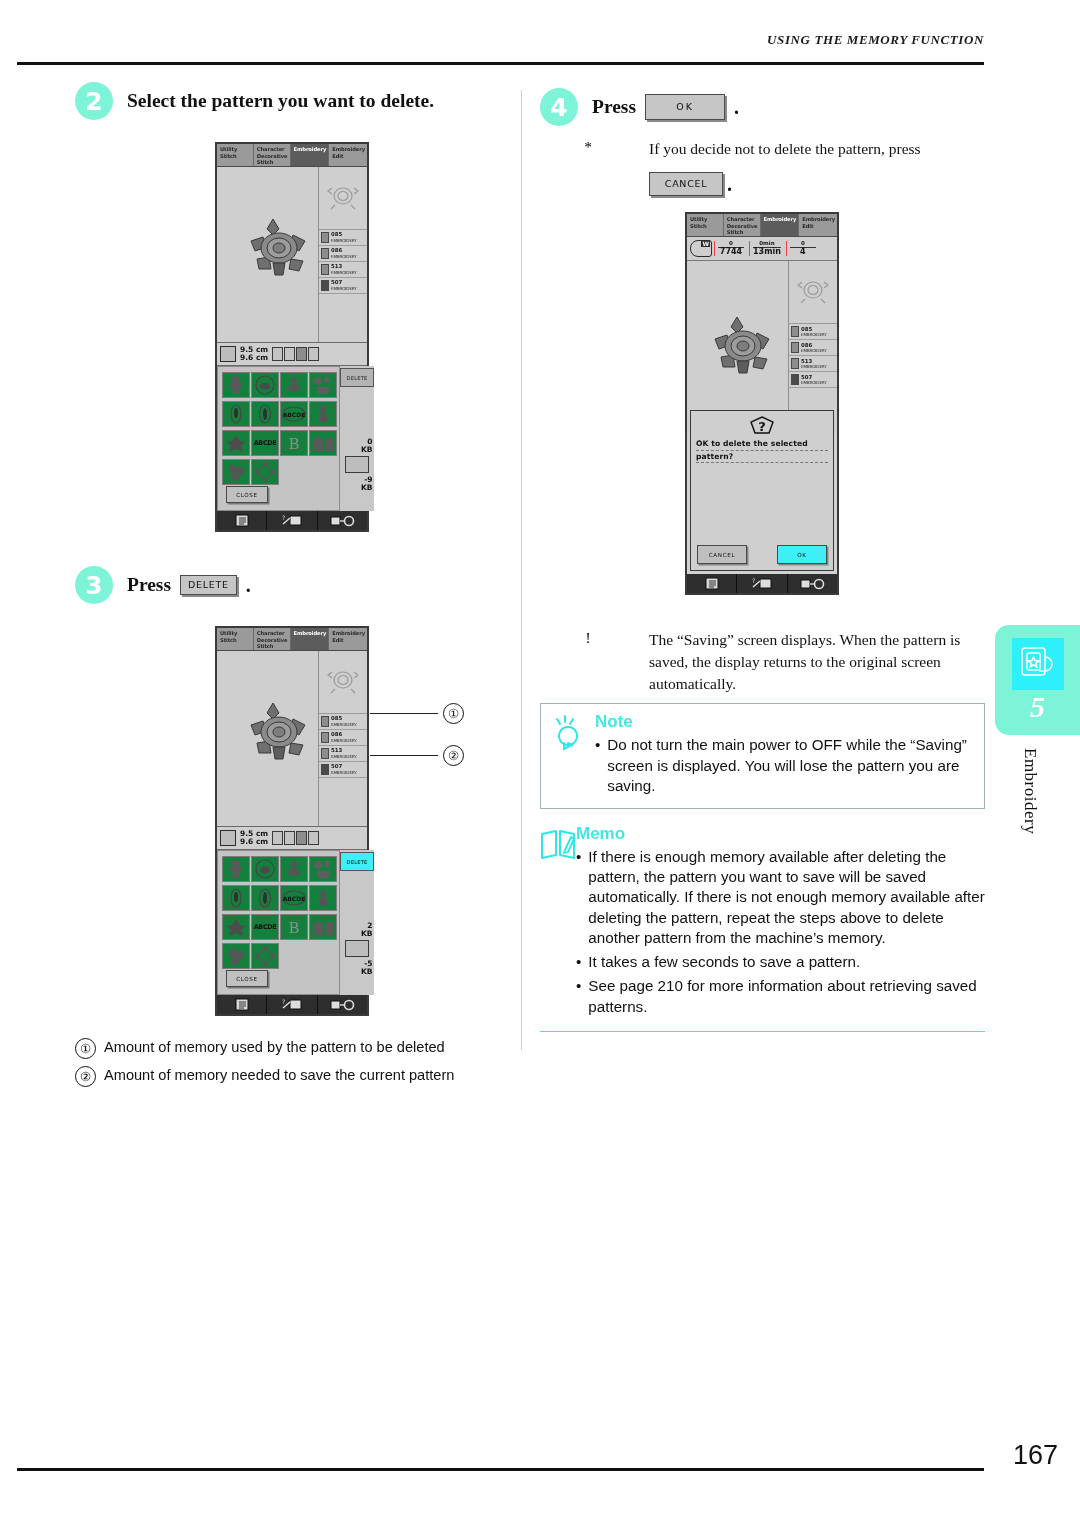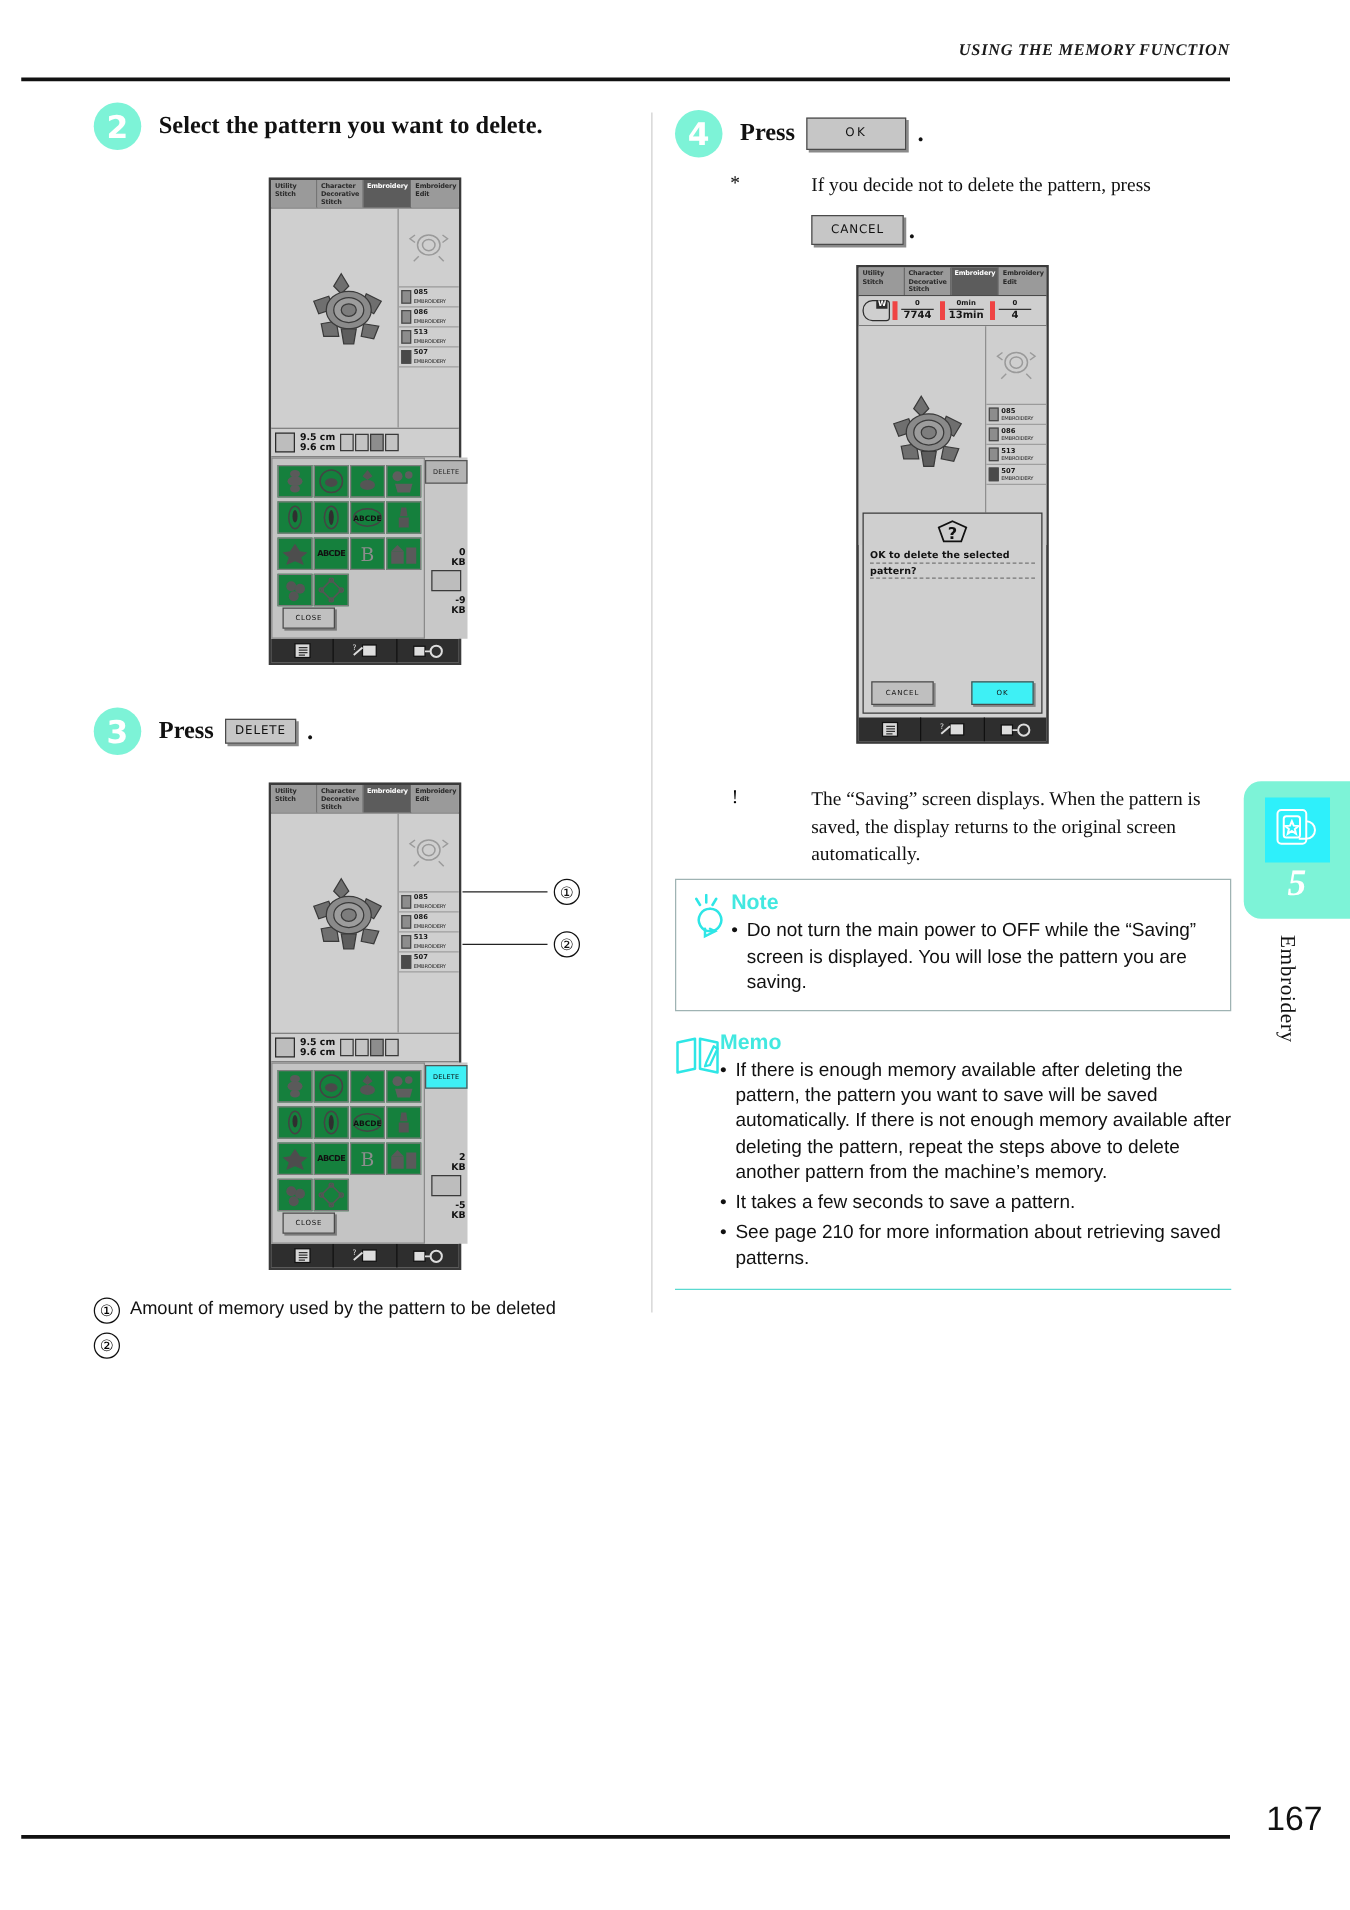--- a/index.html
+++ b/index.html
@@ -80,21 +80,21 @@
     letter-spacing:-.1px;
   }
   .lcd-tab.active{background:#5c5c5c;color:#ffffff;}
   .lcd-tab:last-child{border-right:none;}
 
   .lcd-status{
     height:23px;background:#cfcfcf;border-bottom:1px solid #7a7a7a;
     display:flex;align-items:center;gap:2px;padding:0 3px;
   }
   .stat-cell{font-size:6px;color:#161616;text-align:center;line-height:1.05;
-    border-left:4px solid #ef4444;padding:0 3px;min-width:26px;font-weight:bold;}
+    border-left:1px solid #ef4444;padding:0 3px;min-width:26px;font-weight:bold;}
   .stat-cell:first-of-type{border-left:none;}
   .stat-top{font-size:5.5px;}
   .stat-bot{font-size:8px;border-top:1px solid #333;}
   .hoopicon{width:20px;height:15px;border:1.3px solid #2d2d2d;border-radius:8px 3px 3px 8px;
     position:relative;background:#cfcfcf;flex:0 0 auto;}
   .hoopicon:after{content:"W";position:absolute;right:1px;top:-1px;font-size:6px;font-weight:bold;background:#2d2d2d;color:#fff;padding:0 1px;}
 
   .lcd-main{display:flex;height:175px;background:#cfcfcf;}
   .lcd-canvas{flex:1;position:relative;border-right:1px solid #8f8f8f;background:#cfcfcf;}
   .lcd-side{width:48px;background:#cfcfcf;}
@@ -158,21 +158,21 @@
   .cnum{display:inline-flex;align-items:center;justify-content:center;
     width:19px;height:19px;border:1.3px solid #111;border-radius:50%;font-size:12.5px;
     font-family:"Liberation Sans",sans-serif;}
 
   .caption{font-family:"Liberation Sans", sans-serif;font-size:14.6px;color:#111;line-height:1.3;}
   .cap-row{display:flex;gap:8px;margin-top:7px;}
 
   
   .notebox{
     border:1.5px solid #9fb3b3;background:#fff;
-    padding:9px 12px 12px 10px;display:flex;gap:0;margin-top:8px;
+    padding:9px 12px 12px 10px;display:flex;gap:10px;margin-top:8px;
   }
   .boxtitle{font-family:"Liberation Sans", sans-serif;font-weight:bold;font-size:17px;color:#42e8e0;line-height:1;}
   .boxbody{font-family:"Liberation Sans", sans-serif;font-size:15.2px;color:#111;line-height:1.33;}
   .bullet-row{display:flex;gap:7px;}
   .bullet{flex:0 0 auto;}
   .memo-wrap{display:flex;margin-top:16px;}
   .memo-rule{height:1.6px;background:#5ad9d0;margin-top:14px;}
 
   
   .chaptab{
@@ -734,20 +734,21 @@
       </div>
     </div>
 
     <div style="margin-top:22px;">
       <div class="cap-row">
         <span class="cnum">①</span>
         <span class="caption" style="max-width:370px;">Amount of memory used by the pattern to be deleted</span>
       </div>
       <div class="cap-row">
         <span class="cnum">②</span>
+        <span class="caption" style="max-width:370px;">Amount of memory needed to save the current pattern</span>
       </div>
     </div>
   </div>
 
   <div class="col-right">
 
     <div class="step">
       <div class="step-badge">4</div>
       <div class="step-press">
         <span>Press</span>

